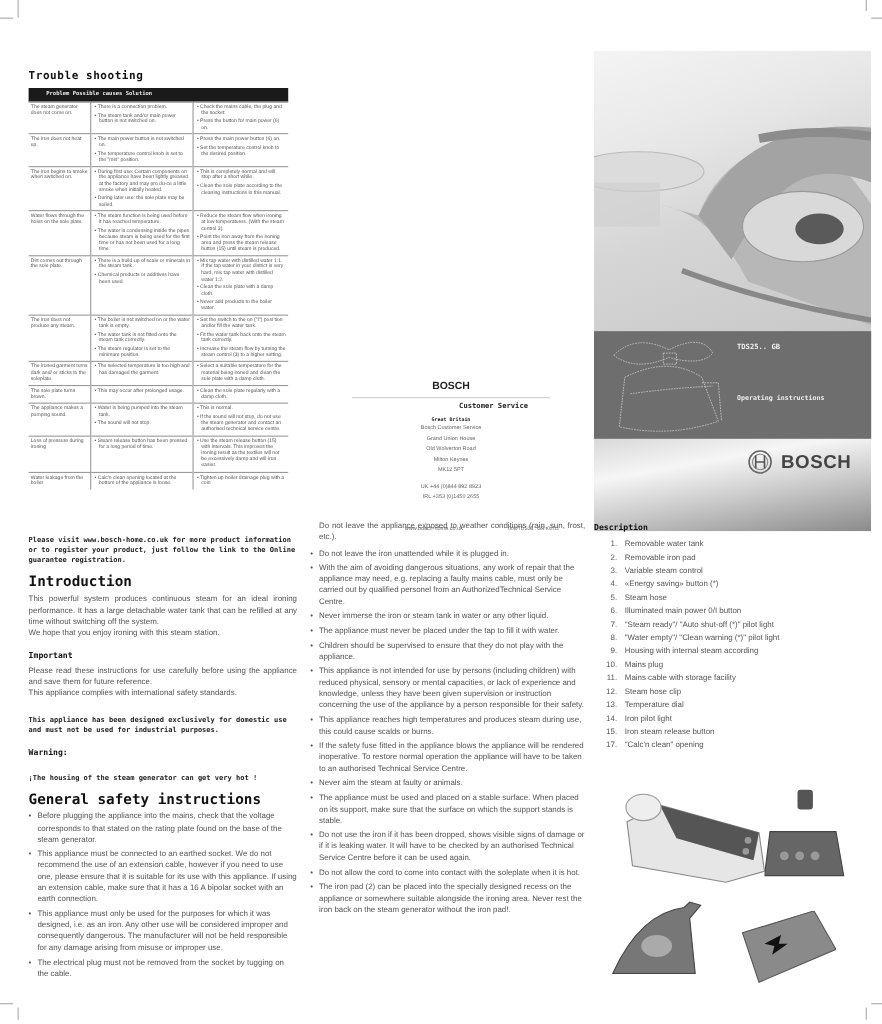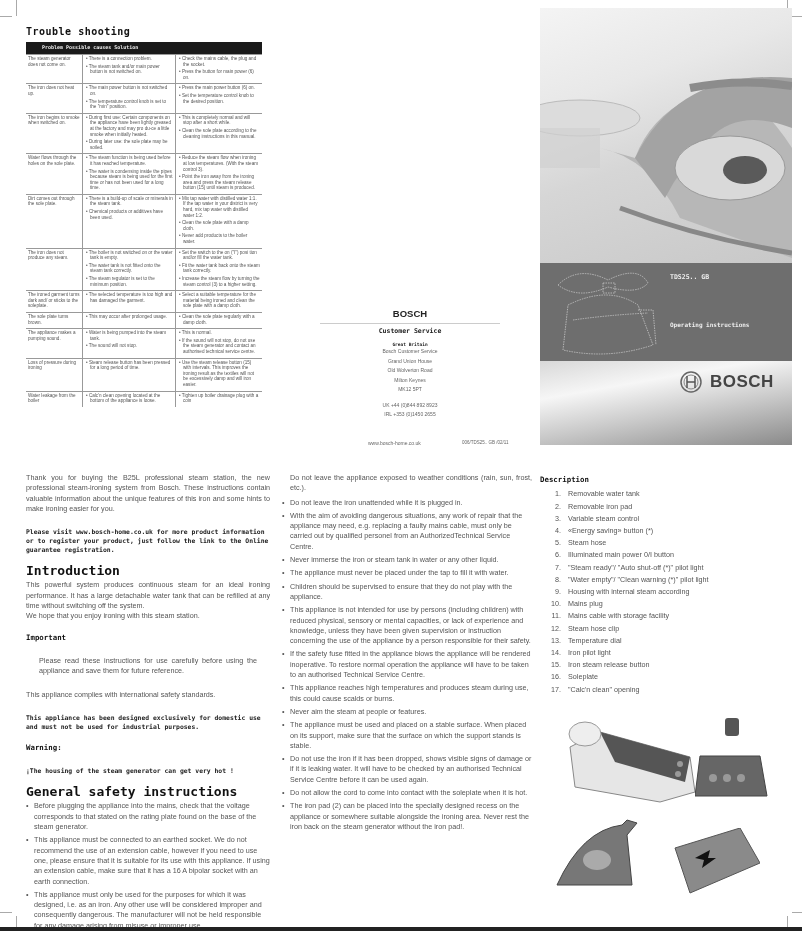--- a/index.html
+++ b/index.html
@@ -1,39 +1,39 @@
 <!DOCTYPE html>
 <html><head>
 <meta charset="utf-8">
 <style>
   html, body { margin:0; padding:0; }
   body { width:802px; height:931px; position:relative; background:#fff; overflow:hidden;
          font-family:"Liberation Sans", sans-serif; color:#333; }
-  .abs { position:absolute; }
+  .abs { position:absolute;margin-top:38px; }
   .mono { font-family:"DejaVu Sans Mono", "Liberation Mono", monospace; }
 
   
   .crop { position:absolute; background:#aaa; }
 
   
   #ts-title { left:26px; top:26px; font-size:10px; font-weight:bold; color:#111; letter-spacing:0.5px; }
   #ts-table { left:26px; top:42px; width:236px; border-collapse:collapse; font-size:4.6px; line-height:5.6px; color:#555; }
   #ts-table th { background:#1a1a1a; color:#eee; font-size:5px; text-align:left; padding:2px 0 2px 16px; height:8px; }
   #ts-table td { vertical-align:top; padding:1px 2px; border-top:1px solid #999; }
   #ts-table td + td { border-left:1px solid #999; }
   #ts-table td.c1 { width:52px; }
   #ts-table td.c2 { width:88px; }
   .bl { display:block; padding-left:5px; text-indent:-4px; margin-bottom:2px; }
   .bl:before { content:"• "; }
 
   
   #cs { left:340px; top:308px; width:140px; text-align:center; }
   #cs-brand { font-size:9.5px; font-weight:bold; color:#222; }
   #cs-rule { height:1px; background:#ccc; margin:4px -20px 3px -20px; }
-  #cs-title { font-size:6.5px; font-weight:bold; color:#222; }
+  #cs-title { font-size:6.5px; font-weight:bold; color:#222;text-align:right; }
   #cs-country { font-size:4.5px; font-weight:bold; margin-top:7px; color:#222; }
   .cs-line { font-size:5px; color:#666; line-height:9.5px; }
   #cs-url { left:368px; top:440px; font-size:5px; color:#666; }
   #cs-code { left:462px; top:440px; font-size:4.5px; color:#666; }
 
   
   #cover { left:540px; top:8px; width:252px; height:437px; overflow:hidden; }
   #cover-photo { position:absolute; left:0; top:0; width:252px; height:255px;
                  background:linear-gradient(160deg,#f4f4f4 0%,#e8e8e8 30%,#d6d6d6 55%,#c8c8c8 100%); }
   #cover-band { position:absolute; left:0; top:255px; width:260px; height:98px; background:#6e6e6e; }
@@ -250,50 +250,49 @@
         <circle cx="11" cy="11" r="10" fill="none" stroke="#666" stroke-width="1.5"></circle>
         <circle cx="11" cy="11" r="7" fill="none" stroke="#888" stroke-width="1"></circle>
         <path d="M7 5 V17 M15 5 V17 M7 11 H15" stroke="#555" stroke-width="1.5"></path>
       </svg>
       <span id="cover-logo-text">BOSCH</span>
     </div>
   </div>
 </div>
 
 <div id="col1" class="col">
-  <p class="p">Thank you for buying the B25L professional steam station, the new professional steam-ironing system from Bosch. These instructions contain valuable information about the unique features of this iron and some hints to make ironing easier for you.</p>
   <div class="b-mono">Please visit www.bosch-home.co.uk for more product information or to register your product, just follow the link to the Online guarantee registration.</div>
   <div class="h1">Introduction</div>
   <p class="p" style="margin:0">This powerful system produces continuous steam for an ideal ironing performance. It has a large detachable water tank that can be refilled at any time without switching off the system.</p>
   <p class="p">We hope that you enjoy ironing with this steam station.</p>
   <div class="h2">Important</div>
-  <p class="p" style="margin:13px">Please read these instructions for use carefully before using the appliance and save them for future reference.</p>
+  <p class="p" style="margin:0">Please read these instructions for use carefully before using the appliance and save them for future reference.</p>
   <p class="p">This appliance complies with international safety standards.</p>
   <div class="b-mono">This appliance has been designed exclusively for domestic use and must not be used for industrial purposes.</div>
   <div class="h2">Warning:</div>
   <div class="b-mono">¡The housing of the steam generator can get very hot !</div>
   <div class="h1">General safety instructions</div>
   <div class="li">Before plugging the appliance into the mains, check that the voltage corresponds to that stated on the rating plate found on the base of the steam generator.</div>
   <div class="li">This appliance must be connected to an earthed socket. We do not recommend the use of an extension cable, however if you need to use one, please ensure that it is suitable for its use with this appliance. If using an extension cable, make sure that it has a 16 A bipolar socket with an earth connection.</div>
   <div class="li">This appliance must only be used for the purposes for which it was designed, i.e. as an iron. Any other use will be considered improper and consequently dangerous. The manufacturer will not be held responsible for any damage arising from misuse or improper use.</div>
   <div class="li">The electrical plug must not be removed from the socket by tugging on the cable.</div>
 </div>
 
 <div id="col2" class="col">
   <div class="p" style="padding-left:8px">Do not leave the appliance exposed to weather conditions (rain, sun, frost, etc.).</div>
   <div id="col2-list">
       <div class="li">Do not leave the iron unattended while it is plugged in.</div>
       <div class="li">With the aim of avoiding dangerous situations, any work of repair that the appliance may need, e.g. replacing a faulty mains cable, must only be carried out by qualified personel from an AuthorizedTechnical Service Centre.</div>
       <div class="li">Never immerse the iron or steam tank in water or any other liquid.</div>
       <div class="li">The appliance must never be placed under the tap to fill it with water.</div>
       <div class="li">Children should be supervised to ensure that they do not play with the appliance.</div>
       <div class="li">This appliance is not intended for use by persons (including children) with reduced physical, sensory or mental capacities, or lack of experience and knowledge, unless they have been given supervision or instruction concerning the use of the appliance by a person responsible for their safety.</div>
+      <div class="li">This appliance reaches high temperatures and produces steam during use, this could cause scalds or burns.</div>
       <div class="li">If the safety fuse fitted in the appliance blows the appliance will be rendered inoperative. To restore normal operation the appliance will have to be taken to an authorised Technical Service Centre.</div>
-      <div class="li">This appliance reaches high temperatures and produces steam during use, this could cause scalds or burns.</div>
-      <div class="li">Never aim the steam at people or features.</div>
+      <div class="li">Never aim the steam at faulty or animals.</div>
       <div class="li">The appliance must be used and placed on a stable surface. When placed on its support, make sure that the surface on which the support stands is stable.</div>
       <div class="li">Do not use the iron if it has been dropped, shows visible signs of damage or if it is leaking water. It will have to be checked by an authorised Technical Service Centre before it can be used again.</div>
       <div class="li">Do not allow the cord to come into contact with the soleplate when it is hot.</div>
       <div class="li">The iron pad (2) can be placed into the specially designed recess on the appliance or somewhere suitable alongside the ironing area. Never rest the iron back on the steam generator without the iron pad!.</div>
     </div>
 </div>
 
 <div id="col3" class="col">
   <div class="h2" style="margin-top:2px">Description</div>
   <ul class="ol" id="desc-list">
@@ -349,24 +348,20 @@
         <span class="n">13.</span>
         <span>Temperature dial</span>
       </li>
       <li>
         <span class="n">14.</span>
         <span>Iron pilot light</span>
       </li>
       <li>
         <span class="n">15.</span>
         <span>Iron steam release button</span>
-      </li>
-      <li>
-        <span class="n">16.</span>
-        <span>Soleplate</span>
       </li>
       <li>
         <span class="n">17.</span>
         <span>"Calc'n clean" opening</span>
       </li>
     </ul>
 </div>
 
 <svg class="fig" style="left:560px;top:712px" width="150" height="95" viewBox="0 0 150 95">
   <path d="M10 35 L40 20 L130 45 L135 80 L100 90 L15 75 Z" fill="#e6e6e6" stroke="#888"></path>

